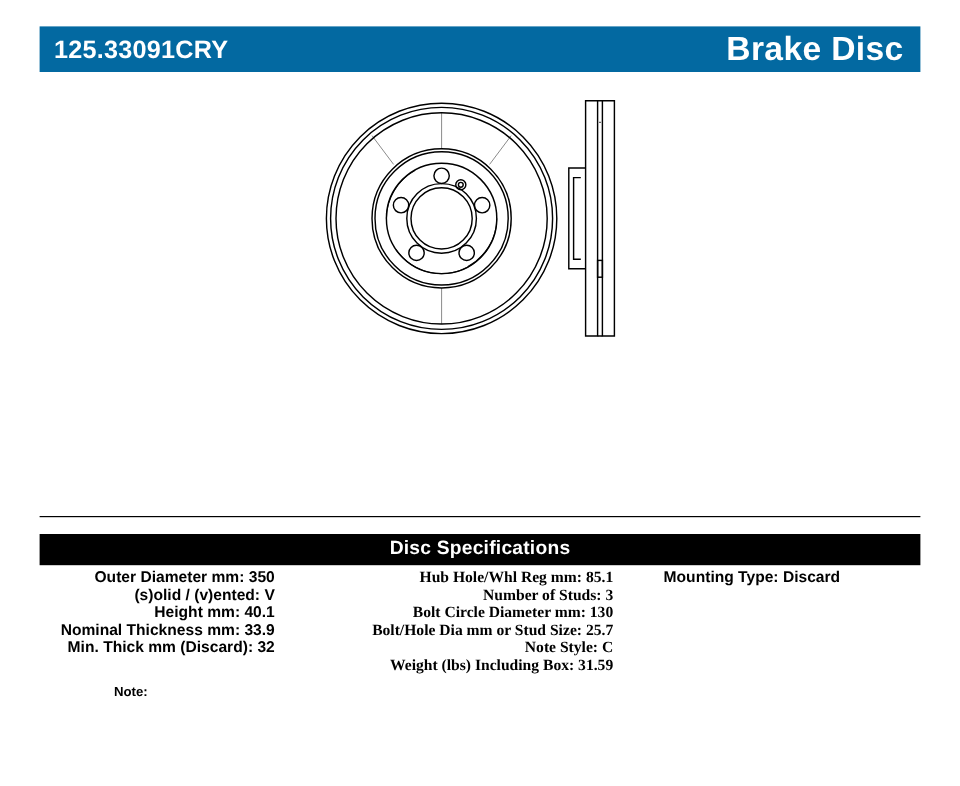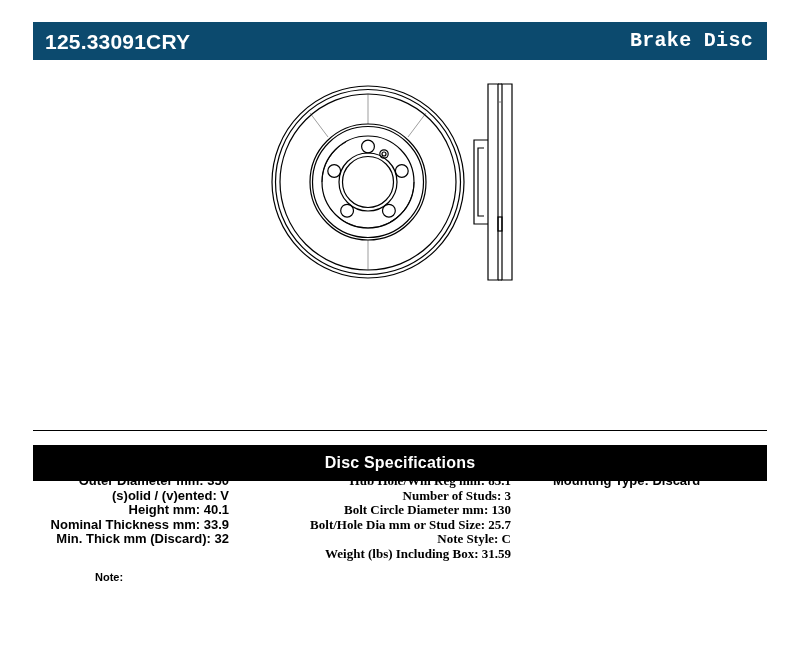--- a/index.html
+++ b/index.html
@@ -22,60 +22,59 @@
     height: 655px;
   }
 
   
   .header-bar {
     position: absolute;
     left: 33px;
     top: 22px;
     width: 734px;
     height: 38px;
-    background: #0c4a6e;
+    background: #0369a1;
     display: flex;
     align-items: center;
     justify-content: space-between;
     box-sizing: border-box;
     padding: 0 14px 0 12px;
   }
   .part-number {
     color: #ffffff;
     font-size: 21px;
     font-weight: bold;
     letter-spacing: 0.2px;
     line-height: 1;
   }
   .header-title {
     color: #ffffff;
-    font-size: 20px;
+    font-size: 28px;
     font-weight: bold;
     letter-spacing: 0.3px;
     line-height: 1;
-    font-family: Liberation Mono, monospace;
   }
 
   
   .drawing {
     position: absolute;
     left: 250px;
     top: 62px;
     width: 320px;
     height: 240px;
   }
   .drawing svg { display: block; }
 
   
   .spec-bar {
     position: absolute;
     left: 33px;
     top: 445px;
     width: 734px;
-    height: 36px;
+    height: 26px;
     background: #000000;
     display: flex;
     align-items: center;
     justify-content: center;
   }
   .spec-bar .spec-title {
     color: #ffffff;
     font-size: 16px;
     font-weight: bold;
     letter-spacing: 0.2px;

